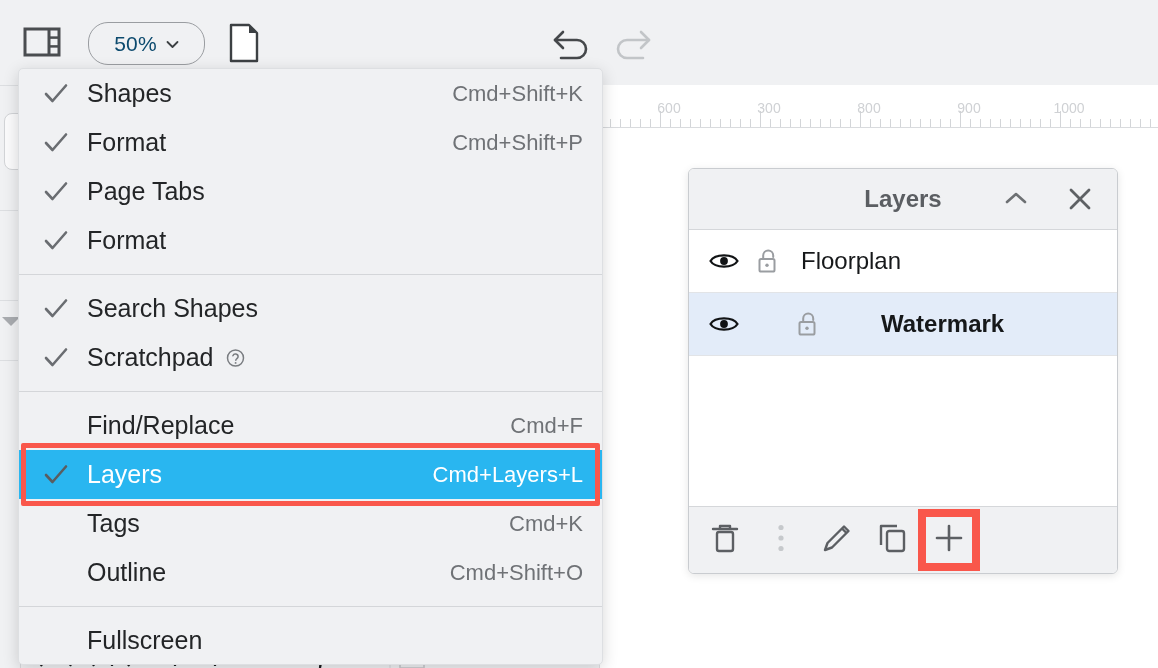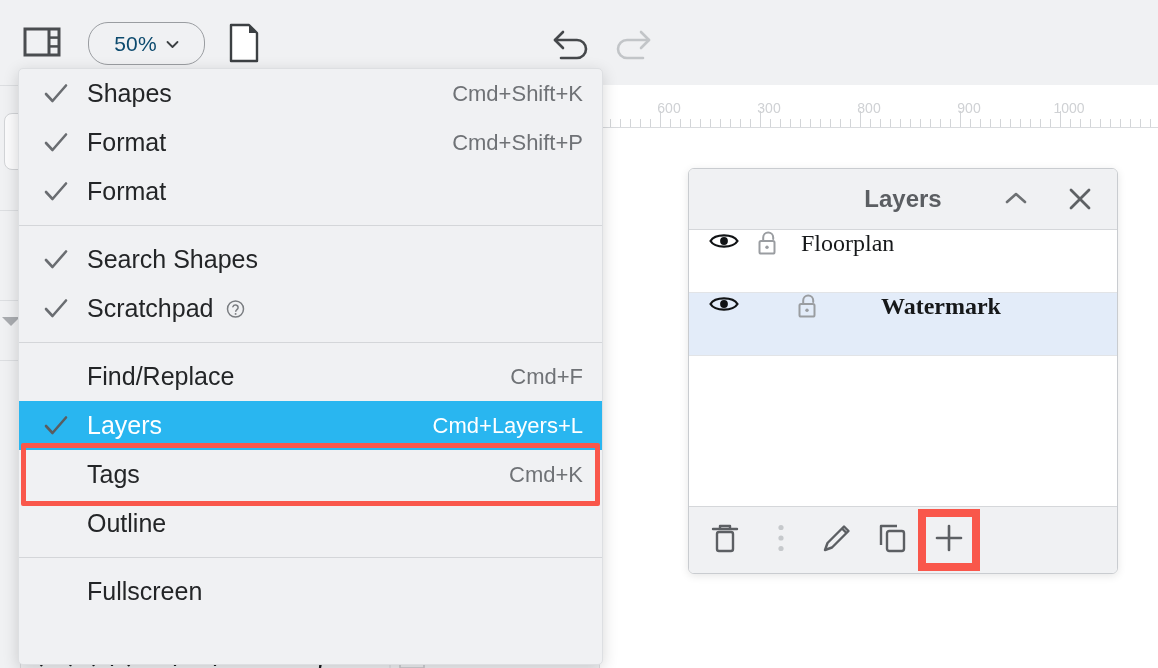--- a/index.html
+++ b/index.html
@@ -164,24 +164,23 @@
     text-align: center;
     font-size: 24px; font-weight: bold; color: #5b5e62;
   }
   .lp-collapse { position: absolute; right: 88px; top: 18px; width: 26px; height: 24px; cursor: pointer; }
   .lp-close { position: absolute; right: 24px; top: 17px; width: 26px; height: 26px; cursor: pointer; }
 
   .lp-list { position: relative; height: 276px; background: #ffffff; }
   .layer-row {
     position: relative;
     height: 62px;
-    display: flex; 
+    display: flex; align-items: center;
     border-bottom: 1px solid #e2e4e7;
     cursor: pointer;
-    font-family: Liberation Serif, serif;
   }
   .layer-row.sel { background: #e3ecf9; gap: 40px; }
   .layer-row .eye { margin-left: 20px; width: 30px; height: 22px; }
   .layer-row .lock { margin-left: 18px; width: 22px; height: 26px; }
   .layer-row .lname {
     margin-left: 22px;
     font-size: 24px; color: #16181a;
     white-space: nowrap;
   }
   .layer-row.sel .lname { font-weight: bold; }
@@ -361,20 +360,26 @@
         <span class="chk"><svg width="26" height="26" viewBox="0 0 26 26">
             <polyline points="3,13 9.5,20 23,4.5" fill="none" stroke="#6a6d71" stroke-width="2.6" stroke-linecap="round" stroke-linejoin="round"></polyline>
           </svg></span>
         <span class="mlabel">Format</span>
         <span class="msc">Cmd+Shift+P</span>
       </div>
       <div class="mrow">
         <span class="chk"><svg width="26" height="26" viewBox="0 0 26 26">
             <polyline points="3,13 9.5,20 23,4.5" fill="none" stroke="#6a6d71" stroke-width="2.6" stroke-linecap="round" stroke-linejoin="round"></polyline>
           </svg></span>
+        <span class="mlabel">Page Tabs</span>
+      </div>
+      <div class="mrow">
+        <span class="chk"><svg width="26" height="26" viewBox="0 0 26 26">
+            <polyline points="3,13 9.5,20 23,4.5" fill="none" stroke="#6a6d71" stroke-width="2.6" stroke-linecap="round" stroke-linejoin="round"></polyline>
+          </svg></span>
         <span class="mlabel">Format</span>
       </div>
       <div class="msep"></div>
       <div class="mrow">
         <span class="chk"><svg width="26" height="26" viewBox="0 0 26 26">
             <polyline points="3,13 9.5,20 23,4.5" fill="none" stroke="#6a6d71" stroke-width="2.6" stroke-linecap="round" stroke-linejoin="round"></polyline>
           </svg></span>
         <span class="mlabel">Search Shapes</span>
       </div>
       <div class="mrow">
@@ -399,20 +404,21 @@
           </svg></span>
         <span class="mlabel">Layers</span>
         <span class="msc">Cmd+Layers+L</span>
       </div>
       <div class="mrow">
         <span class="mlabel">Tags</span>
         <span class="msc">Cmd+K</span>
       </div>
       <div class="mrow">
         <span class="mlabel">Outline</span>
+        <span class="msc">Cmd+Shift+O</span>
       </div>
       <div class="msep"></div>
       <div class="mrow">
         <span class="mlabel">Fullscreen</span>
       </div>
     </div>
   <div class="hl-box" id="layers-hl" style="left: 21px; top: 443px; width: 579px; height: 63px;"></div>
 
   <div class="layers-panel">
     <div class="lp-header">

